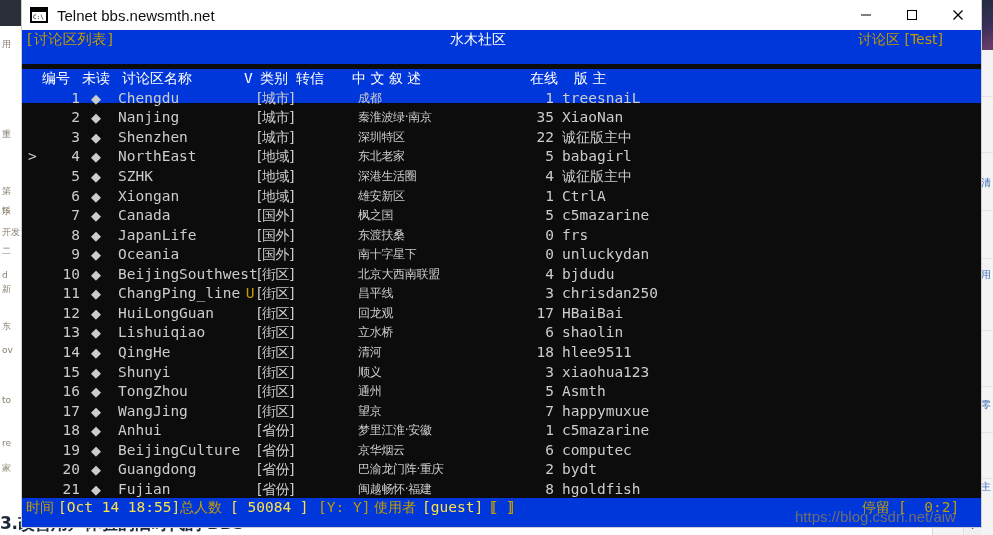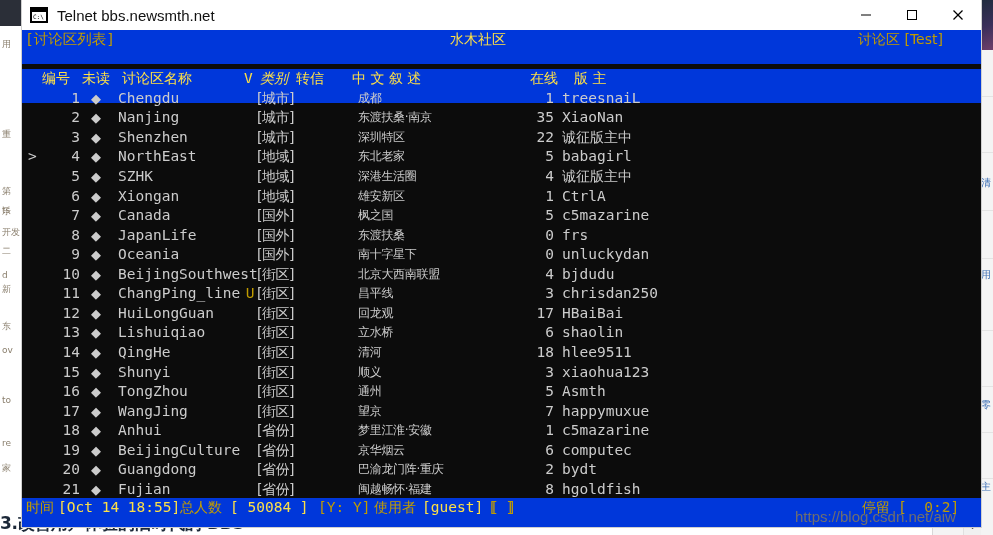--- a/index.html
+++ b/index.html
@@ -192,21 +192,21 @@
     font-size: 14.5px;
     color: #cccccc;
   }
   .blue-bar {
     background: #0037da;
   }
   .black-bar {
     background: #0c0c0c;
   }
   .yellow { color: #c19c00; }
-  .bwhite { color: #fde047; text-align: right; }
+  .bwhite { color: #ffffff; text-align: right; }
   .cyan   { color: #fde047; }
 
   
   .cell {
     position: absolute;
     white-space: pre;
     top: 0;
     line-height: 19.6px;
   }
   .cjk {
@@ -323,21 +323,21 @@
       <span class="cell bwhite cjk" style="left:428px;">水木社区</span>
       <span class="cell yellow cjk" style="left:836px;">讨论区 [Test]</span>
     </div>
 
 
     <div class="trow blue-bar" style="top:39.2px;">
       <span class="cell bwhite cjk" style="left:20px;">编号</span>
       <span class="cell bwhite cjk" style="left:60px;">未读</span>
       <span class="cell bwhite cjk" style="left:100px;">讨论区名称</span>
       <span class="cell bwhite mono" style="left:222px;">V</span>
-      <span class="cell bwhite cjk" style="left:238px;font-style:italic;">类别</span>
+      <span class="cell bwhite cjk" style="left:238px;">类别</span>
       <span class="cell bwhite cjk" style="left:274px;">转信</span>
       <span class="cell bwhite cjk" style="left:330px;">中 文 叙 述</span>
       <span class="cell bwhite cjk" style="left:508px;">在线</span>
       <span class="cell bwhite cjk" style="left:552px;">版 主</span>
     </div>
 
     <div id="cursor-arrow" style="top:118px;">&gt;</div>
 
     <div id="list-container">
         <div class="list-row" style="top: 58.8px;">
@@ -347,21 +347,21 @@
           <span class="col-cat">[城市]</span>
           <span class="col-desc">成都</span>
           <span class="col-online">1</span>
           <span class="col-master">treesnaiL</span>
         </div>
         <div class="list-row" style="top: 78.35px;">
           <span class="col-num">2</span>
           <span class="col-mark">◆</span>
           <span class="col-name">Nanjing</span>
           <span class="col-cat">[城市]</span>
-          <span class="col-desc">东渡扶桑·南京</span>
+          <span class="col-desc">秦淮波绿·南京</span>
           <span class="col-online">35</span>
           <span class="col-master">XiaoNan</span>
         </div>
         <div class="list-row" style="top: 97.9px;">
           <span class="col-num">3</span>
           <span class="col-mark">◆</span>
           <span class="col-name">Shenzhen</span>
           <span class="col-cat">[城市]</span>
           <span class="col-desc">深圳特区</span>
           <span class="col-online">22</span>

